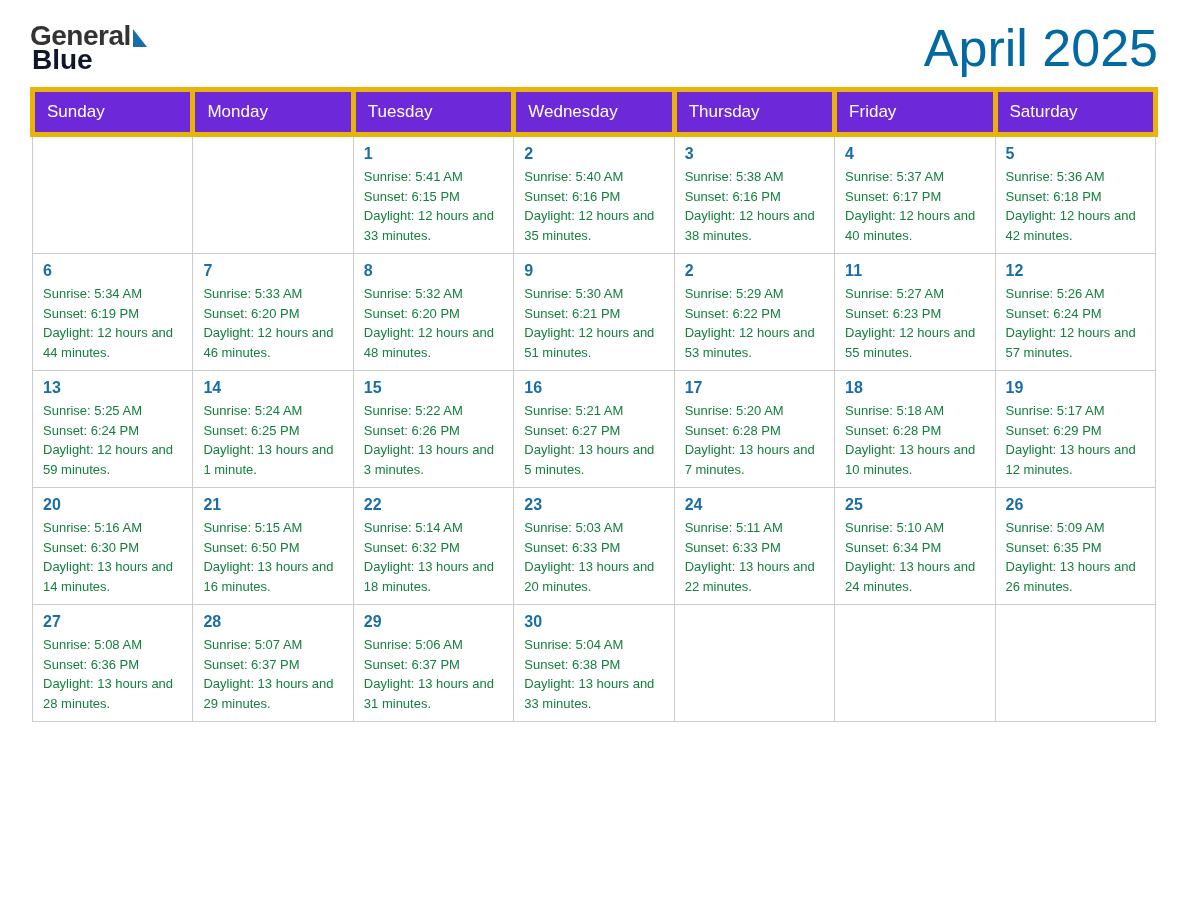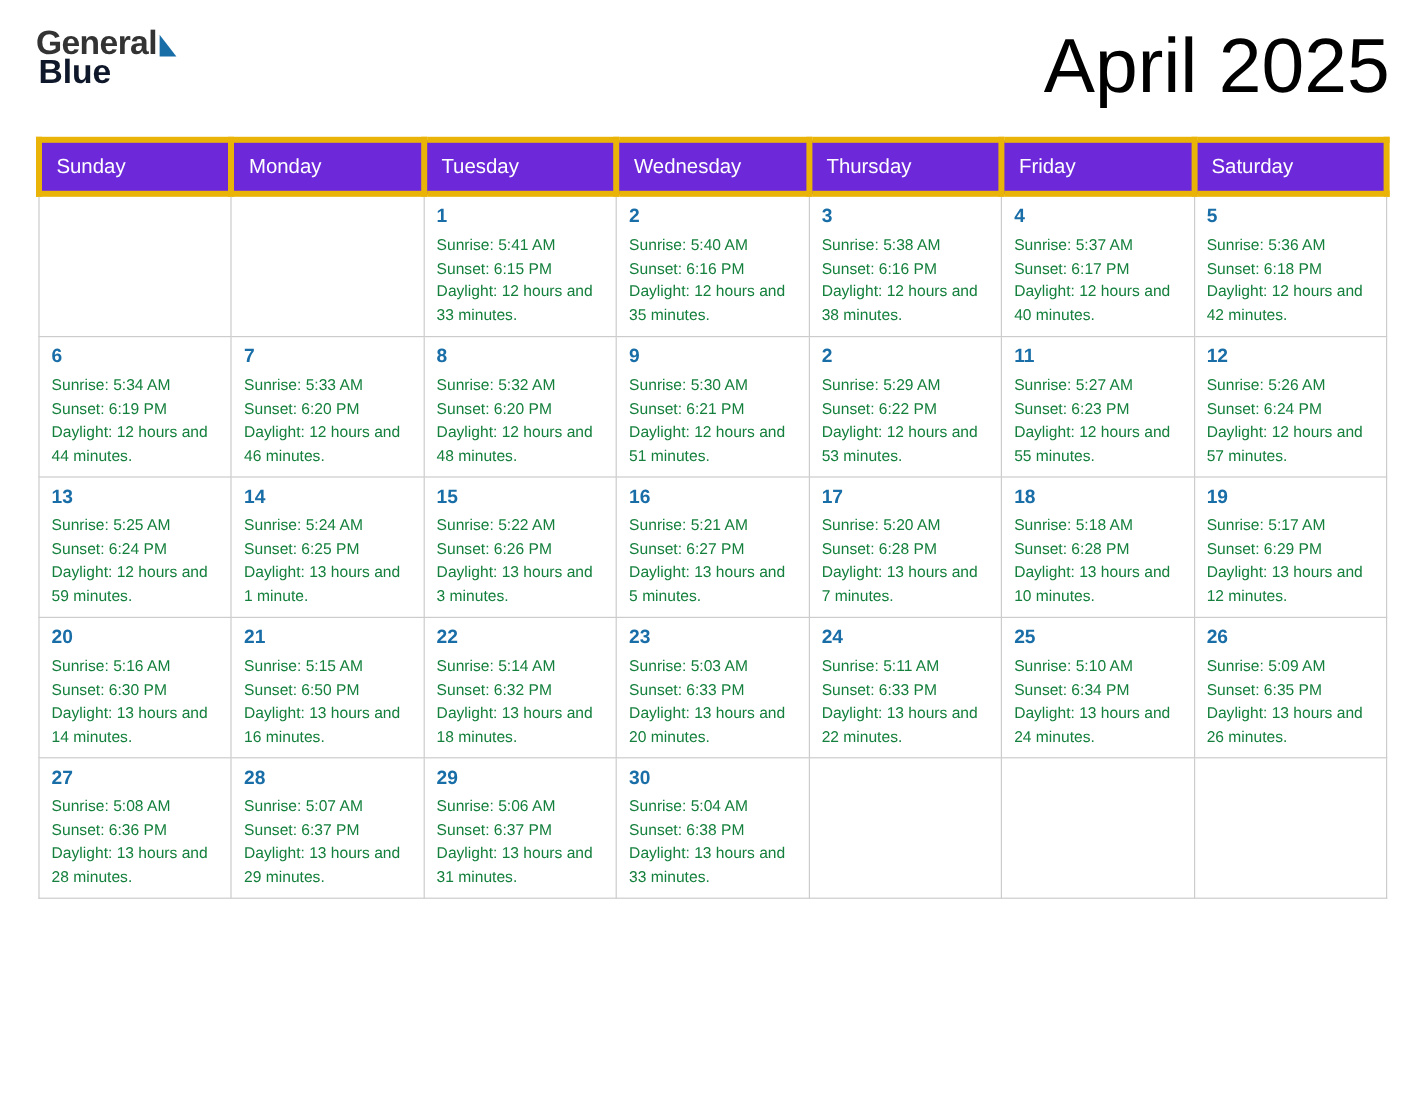--- a/index.html
+++ b/index.html
@@ -8,21 +8,21 @@
       background: #fff;
       color: #333;
       width: 1188px;
       min-height: 918px;
       padding: 20px 30px;
     }
     .header {
       display: flex;
       justify-content: space-between;
       align-items: flex-start;
-      margin-bottom: 24px;
+      margin-bottom: 10px;
     }
     .logo {
       display: flex;
       flex-direction: column;
       align-items: flex-start;
     }
     .logo-top {
       display: flex;
       align-items: center;
     }
@@ -45,23 +45,23 @@
       font-size: 28px;
       font-weight: bold;
       color: #0f172a;
       margin-top: -8px;
       margin-left: 2px;
     }
     .title-area {
       text-align: right;
     }
     .month-title {
-      font-size: 64px;
+      font-size: 52px;
       font-weight: normal;
-      color: #000000;
+      color: #0369a1;
       line-height: 1.1;
     }
     .location-title {
       font-size: 22px;
       color: #444;
       margin-top: 4px;
     }
     .calendar-table {
       width: 100%;
       border-collapse: collapse;

